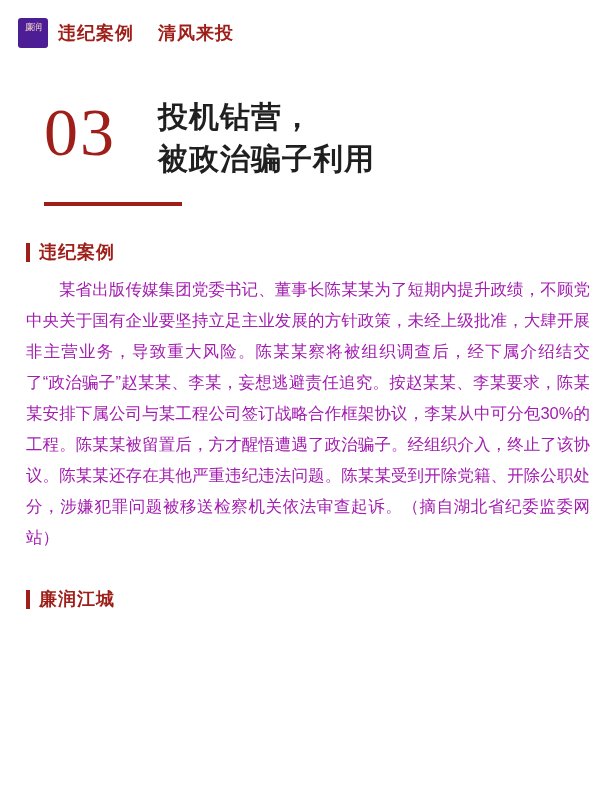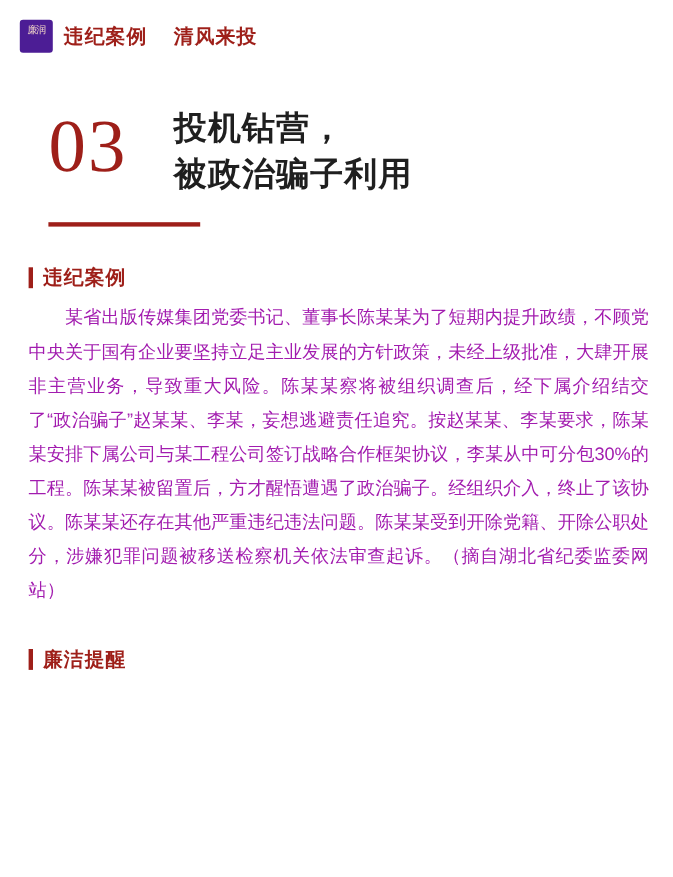--- a/index.html
+++ b/index.html
@@ -152,16 +152,16 @@
   <div class="rule"></div>
 
   <div class="section-heading">
     <div class="bar"></div>
     <div class="label">违纪案例</div>
   </div>
   <div class="para">某省出版传媒集团党委书记、董事长陈某某为了短期内提升政绩，不顾党中央关于国有企业要坚持立足主业发展的方针政策，未经上级批准，大肆开展非主营业务，导致重大风险。陈某某察将被组织调查后，经下属介绍结交了“政治骗子”赵某某、李某，妄想逃避责任追究。按赵某某、李某要求，陈某某安排下属公司与某工程公司签订战略合作框架协议，李某从中可分包30%的工程。陈某某被留置后，方才醒悟遭遇了政治骗子。经组织介入，终止了该协议。陈某某还存在其他严重违纪违法问题。陈某某受到开除党籍、开除公职处分，涉嫌犯罪问题被移送检察机关依法审查起诉。（摘自湖北省纪委监委网站）</div>
 
   <div class="section-heading">
     <div class="bar"></div>
-    <div class="label">廉洁提醒</div>
+    <div class="label">廉润江城</div>
   </div>
 
 </div>
 
 </body></html>

